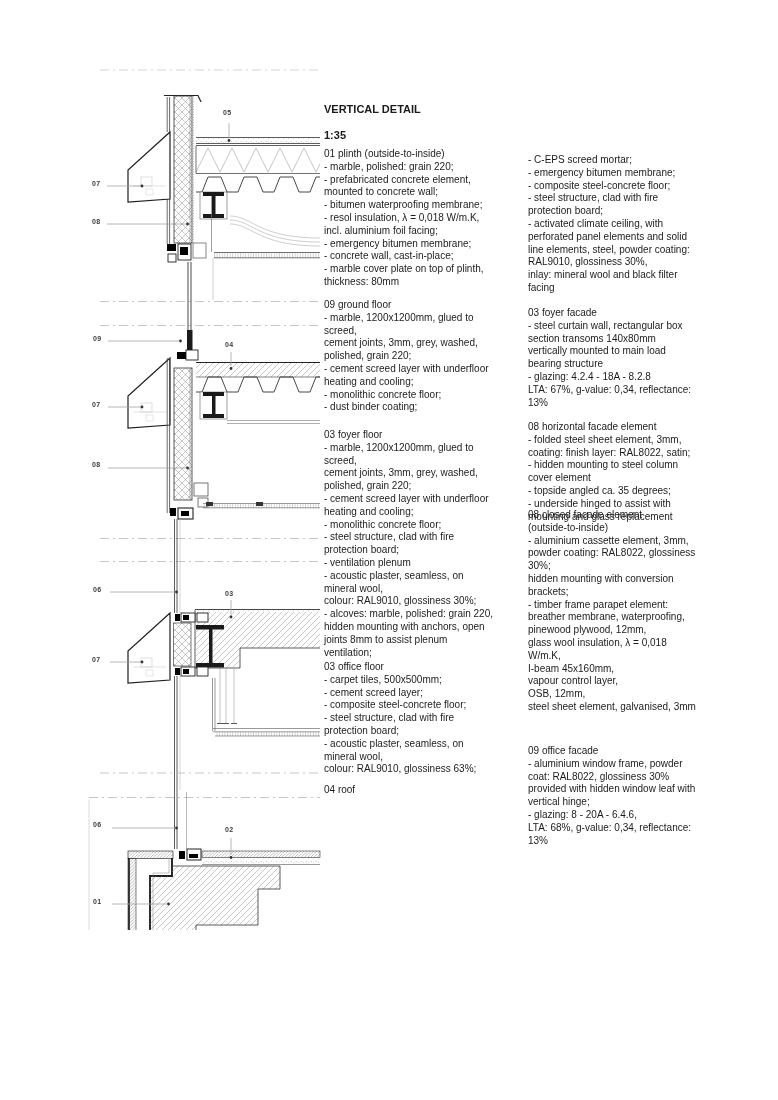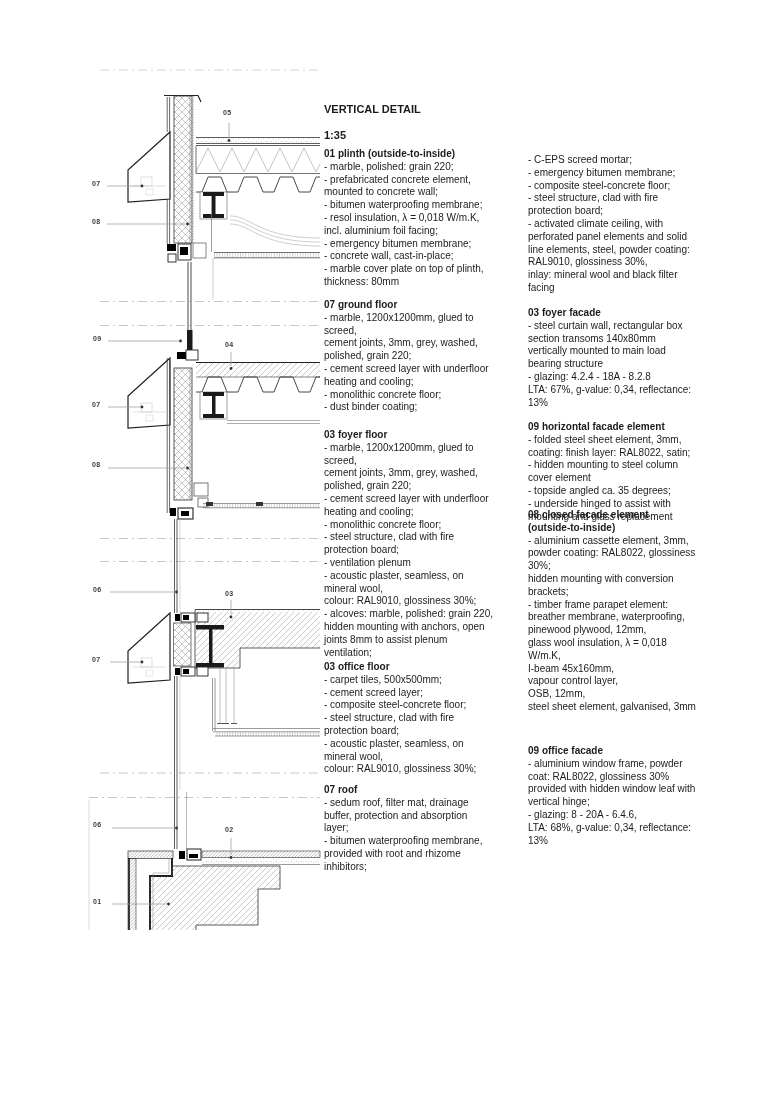--- a/index.html
+++ b/index.html
@@ -1,21 +1,21 @@
 <!DOCTYPE html>
 <html><head>
 <meta charset="utf-8">
 <style>
   html,body{margin:0;padding:0;background:#fff;}
   .page{position:relative;width:778px;height:930px;background:#ffffff;overflow:hidden;
         font-family:"Liberation Sans", sans-serif;color:#1b1b1b;}
   svg.drawing{position:absolute;left:0;top:0;}
   .title{position:absolute;left:324px;top:90px;font-size:11px;font-weight:bold;line-height:13px;white-space:pre-line;}
   .sec{position:absolute;width:200px;font-size:10px;line-height:12.8px;}
-  .sec .h{font-weight:bold;white-space:pre-line;}
+  .sec .h{font-weight:normal;white-space:pre-line;}
   .sec .b{white-space:pre-line;}
   .dlabel{position:absolute;font-size:7px;font-weight:bold;color:#3c3c3c;letter-spacing:.3px;}
   .scalelabel{position:absolute;font-size:10px;color:#222;}
 </style>
 </head>
 <body>
 
 <div class="page">
 
   <svg class="drawing" width="778" height="1100" viewBox="0 0 778 1100">
@@ -262,21 +262,21 @@
 mounted to concrete wall;
 - bitumen waterproofing membrane;
 - resol insulation, λ = 0,018 W/m.K,
 incl. aluminium foil facing;
 - emergency bitumen membrane;
 - concrete wall, cast-in-place;
 - marble cover plate on top of plinth,
 thickness: 80mm</div>
   </div>
   <div class="sec" style="left:324px;top:299px">
-    <div class="h">07 ground floor</div>
+    <div class="h">09 ground floor</div>
     <div class="b">- marble, 1200x1200mm, glued to
 screed,
 cement joints, 3mm, grey, washed,
 polished, grain 220;
 - cement screed layer with underfloor
 heating and cooling;
 - monolithic concrete floor;
 - dust binder coating;</div>
   </div>
   <div class="sec" style="left:324px;top:429px">
@@ -301,30 +301,24 @@
   </div>
   <div class="sec" style="left:324px;top:661px">
     <div class="h">03 office floor</div>
     <div class="b">- carpet tiles, 500x500mm;
 - cement screed layer;
 - composite steel-concrete floor;
 - steel structure, clad with fire
 protection board;
 - acoustic plaster, seamless, on
 mineral wool,
-colour: RAL9010, glossiness 30%;</div>
+colour: RAL9010, glossiness 63%;</div>
   </div>
   <div class="sec" style="left:324px;top:784px">
-    <div class="h">07 roof</div>
-    <div class="b">- sedum roof, filter mat, drainage
-buffer, protection and absorption
-layer;
-- bitumen waterproofing membrane,
-provided with root and rhizome
-inhibitors;</div>
+    <div class="h">04 roof</div>
   </div>
 
   <div class="sec" style="left:528px;top:154px">
     <div class="b">- C-EPS screed mortar;
 - emergency bitumen membrane;
 - composite steel-concrete floor;
 - steel structure, clad with fire
 protection board;
 - activated climate ceiling, with
 perforated panel elements and solid
@@ -337,21 +331,21 @@
     <div class="h">03 foyer facade</div>
     <div class="b">- steel curtain wall, rectangular box
 section transoms 140x80mm
 vertically mounted to main load
 bearing structure
 - glazing: 4.2.4 - 18A - 8.2.8
 LTA: 67%, g-value: 0,34, reflectance:
 13%</div>
   </div>
   <div class="sec" style="left:528px;top:421px">
-    <div class="h">09 horizontal facade element</div>
+    <div class="h">08 horizontal facade element</div>
     <div class="b">- folded steel sheet element, 3mm,
 coating: finish layer: RAL8022, satin;
 - hidden mounting to steel column
 cover element
 - topside angled ca. 35 degrees;
 - underside hinged to assist with
 mounting and glass replacement</div>
   </div>
   <div class="sec" style="left:528px;top:509px">
     <div class="h">08 closed facade element

